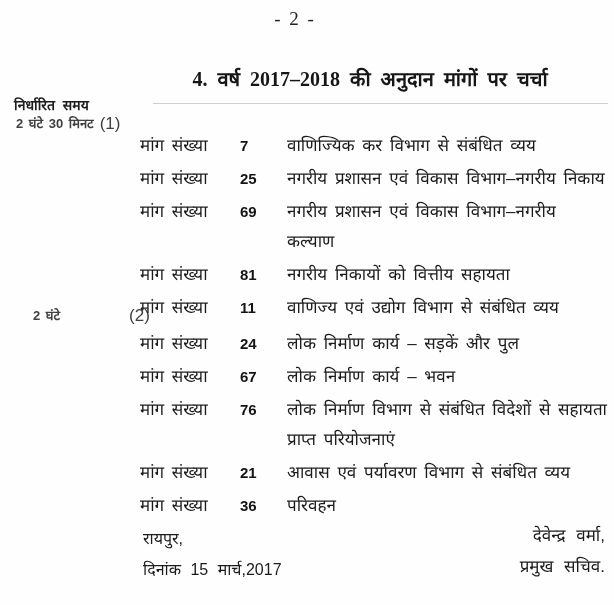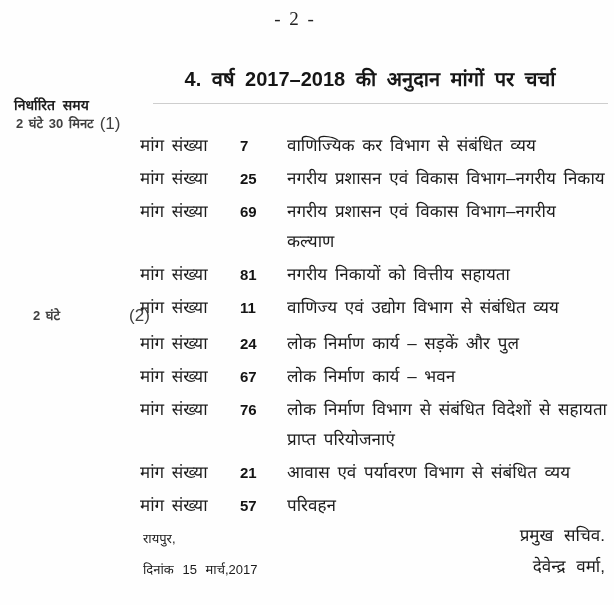--- a/index.html
+++ b/index.html
@@ -29,20 +29,21 @@
   
   .heading {
     position: absolute;
     top: 64px; left: 140px; width: 460px;
     text-align: center;
     font-size: 20px;
     font-weight: bold;
     word-spacing: 5px;
     color: #161616;
     line-height: 30px;
+    font-family: Liberation Serif, serif;
   }
   .heading-underline {
     position: absolute;
     top: 103px; left: 153px; width: 455px; height: 1px;
     background: #c6c6c6;
     opacity: .85;
   }
   
   .time-heading {
     position: absolute;
@@ -92,21 +93,21 @@
     font-size: 15px;
     font-weight: 600;
     color: #141414;
     line-height: 30px;
   }
   .row .desc { flex: 1 1 auto; max-width: 322px; }
   
   .footer-left {
     position: absolute;
     top: 523px; left: 143px;
-    font-size: 13px;
+    font-size: 16px;
     line-height: 31px;
     word-spacing: 5px;
   }
   .footer-right {
     position: absolute;
     top: 520px; right: 9px;
     text-align: right;
     font-size: 17px;
     line-height: 31px;
     word-spacing: 6px;
@@ -178,28 +179,28 @@
       <span class="num">76</span>
       <span class="desc">लोक निर्माण विभाग से संबंधित विदेशों से सहायता प्राप्त परियोजनाएं</span>
     </div>
     <div class="row">
       <span class="lbl">मांग संख्या</span>
       <span class="num">21</span>
       <span class="desc">आवास एवं पर्यावरण विभाग से संबंधित व्यय</span>
     </div>
     <div class="row">
       <span class="lbl">मांग संख्या</span>
-      <span class="num">57</span>
+      <span class="num">36</span>
       <span class="desc">परिवहन</span>
     </div>
   </div>
 
   <div class="footer-left">
     <div>रायपुर,</div>
     <div>दिनांक 15 मार्च,2017</div>
   </div>
 
   <div class="footer-right">
+    <div>देवेन्द्र वर्मा,</div>
     <div>प्रमुख सचिव.</div>
-    <div>देवेन्द्र वर्मा,</div>
   </div>
 
 </div>
 
 </body></html>

